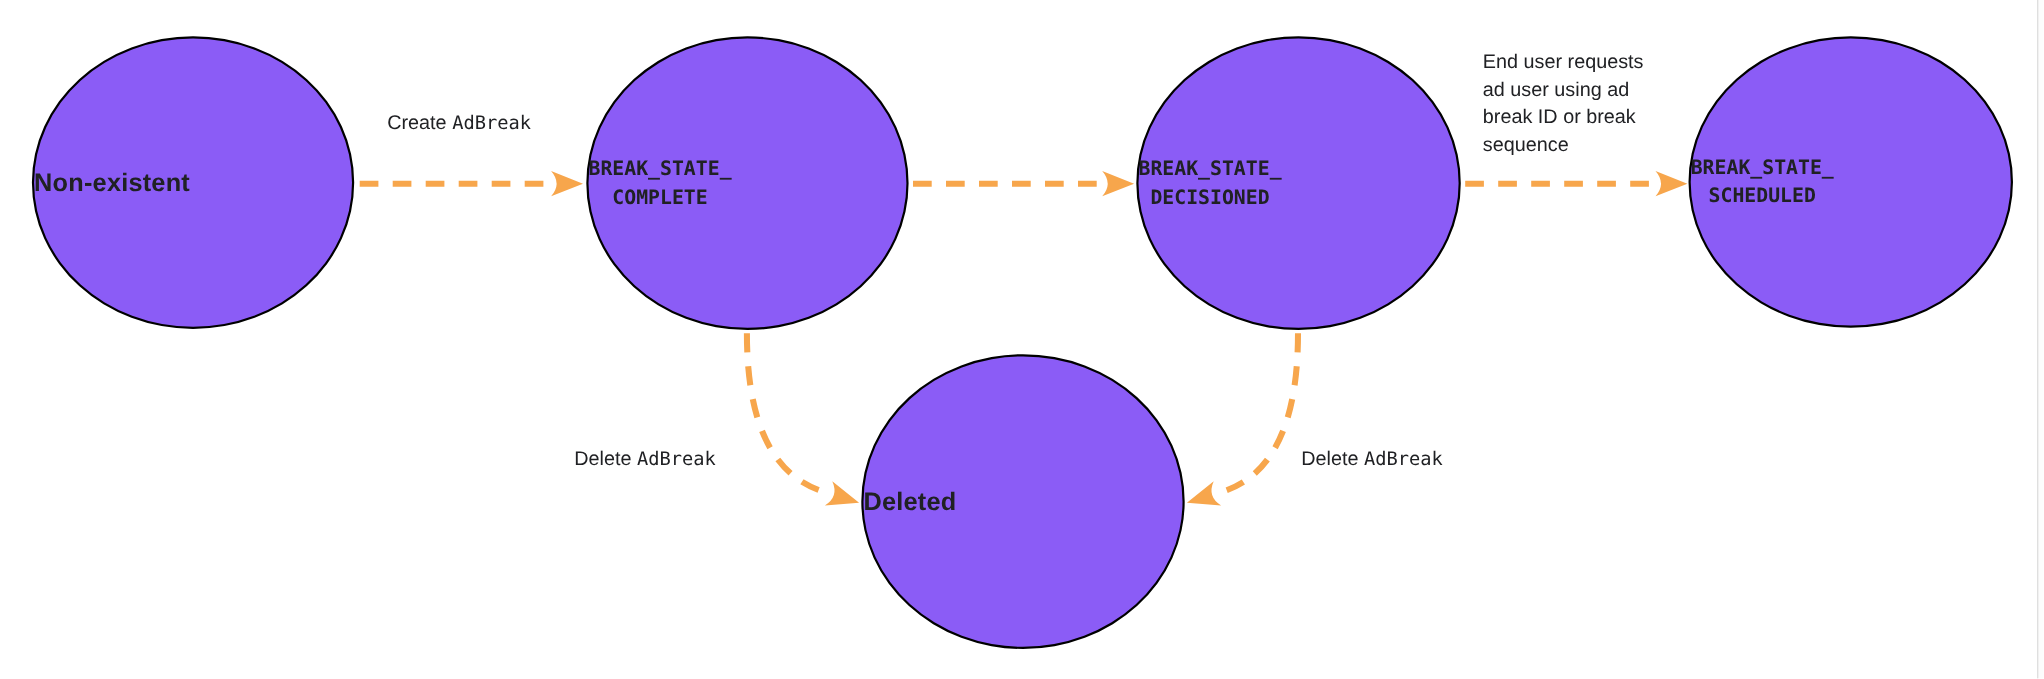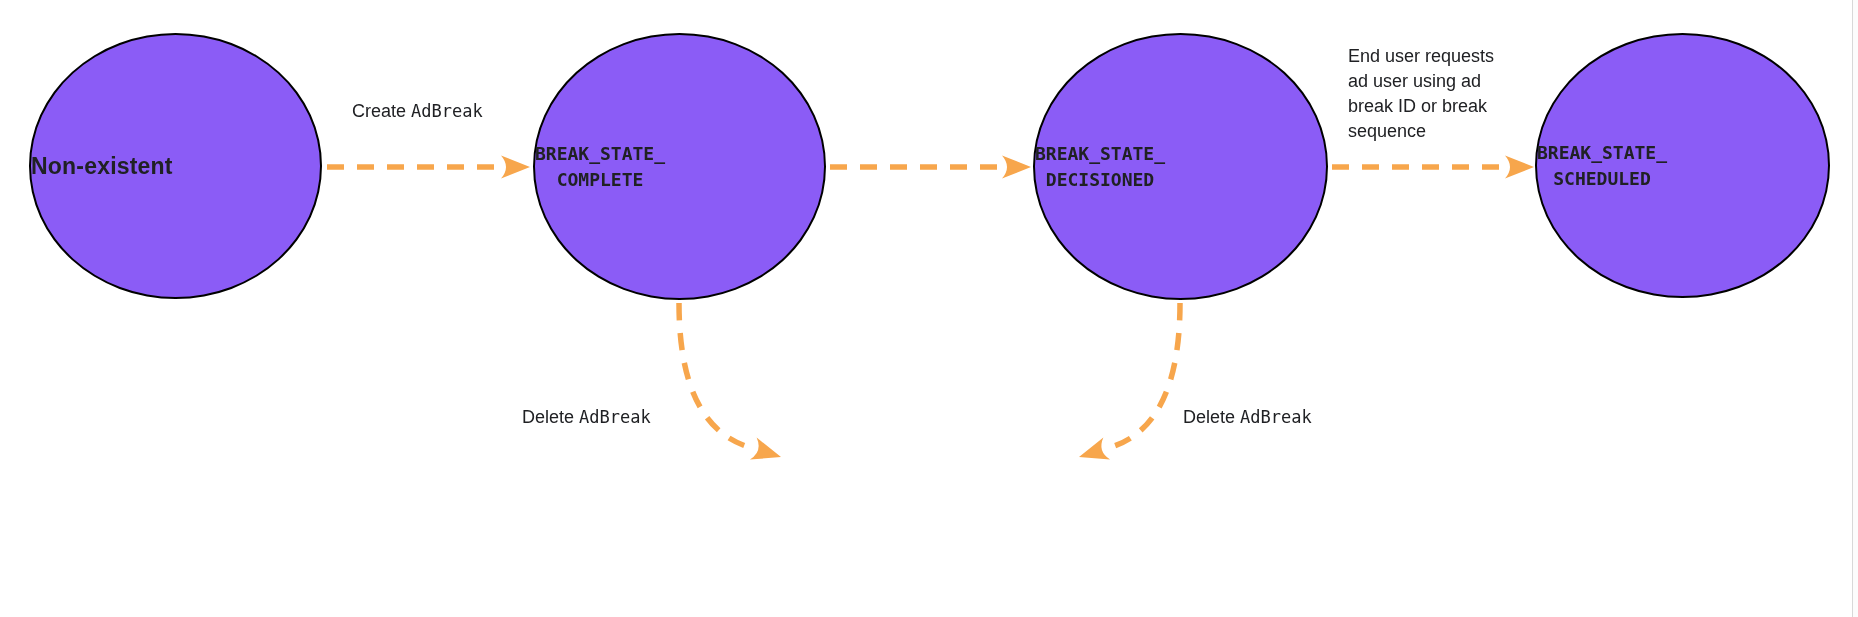--- a/index.html
+++ b/index.html
@@ -92,20 +92,23 @@
   </div>
 
   <div class="node" style="left:1033px;top:33px;width:295px;height:267px;">
     <span class="code-label"><span>BREAK_STATE_</span><br><span>DECISIONED</span></span>
   </div>
 
   <div class="node" style="left:1535px;top:33px;width:295px;height:265px;">
     <span class="code-label"><span>BREAK_STATE_</span><br><span>SCHEDULED</span></span>
   </div>
 
+  <div class="node" style="left:783px;top:322px;width:294px;height:268px;">
+    <span class="plain-label">Deleted</span>
+  </div>
 
   <div class="edge-label" style="left:352px;top:99px;">
     <span>Create </span><span class="code">AdBreak</span>
   </div>
 
 
   <div class="edge-label" style="left:1348px;top:44px;">
     <div>End user requests</div>
     <div>ad user using ad</div>
     <div>break ID or break</div>

